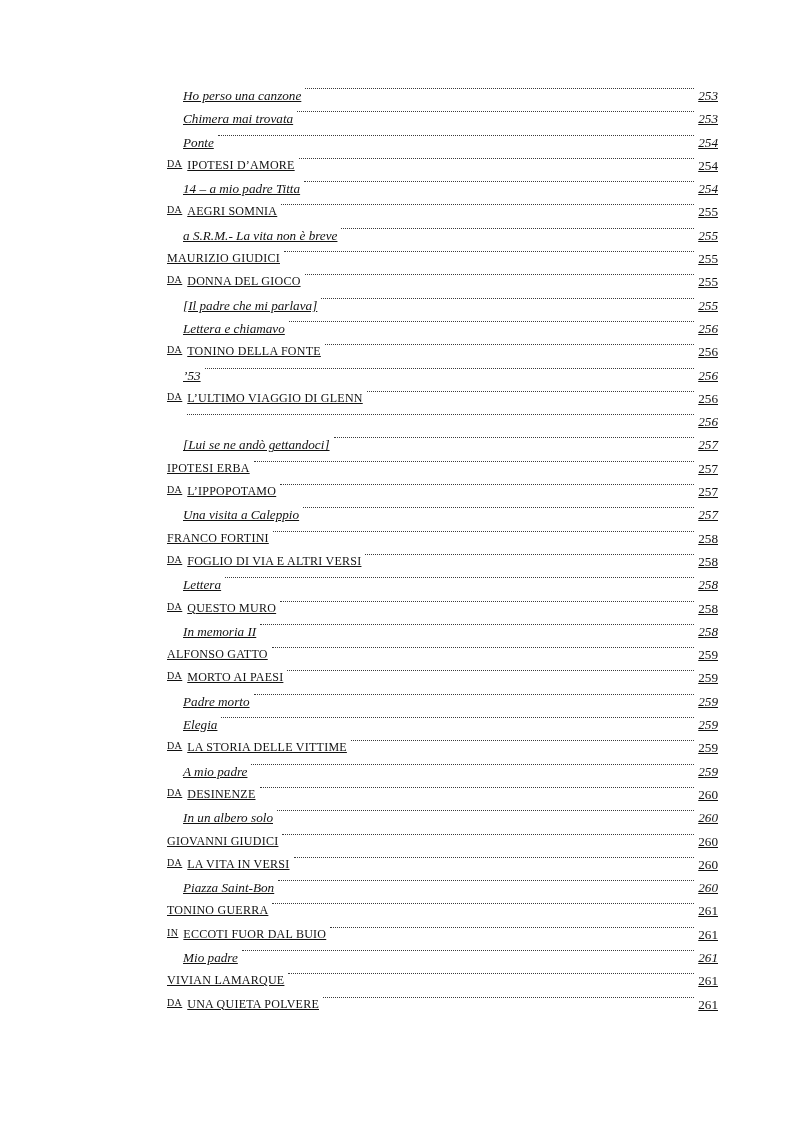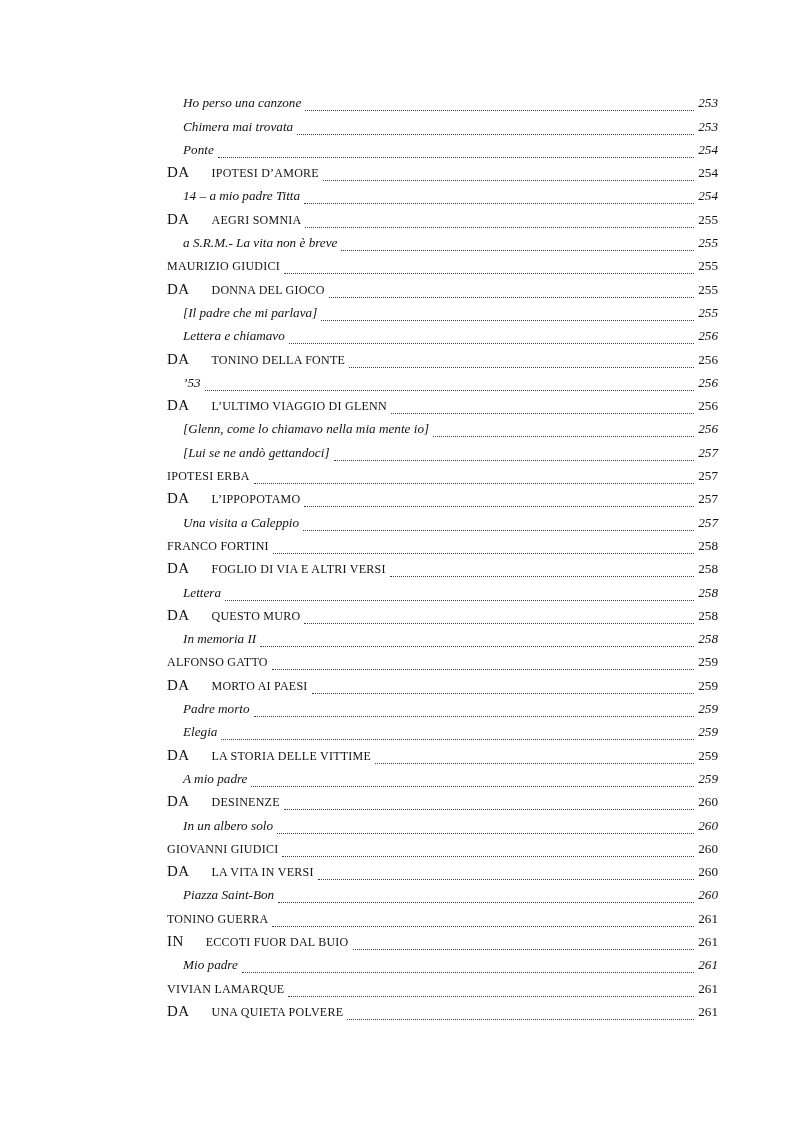--- a/index.html
+++ b/index.html
@@ -17,33 +17,34 @@
     color: #121212;
   }
   .toc {
     position: absolute;
     left: 167px;
     top: 88px;
     width: 551px;
   }
   .toc-row {
     display: flex;
-    align-items: flex-end;
+    align-items: flex-start;
     height: 23.3px;
     white-space: nowrap;
+    text-decoration: underline;
   }
   .toc-row .prefix {
     display: none;
   }
   .toc-row.collection .prefix {
     display: inline;
-    font-size: 15px;
+    font-size: 10px;
     letter-spacing: 0.4px;
     text-transform: uppercase;
-    margin-right: 22px;
+    margin-right: 5px;
   }
   .toc-row.author .label,
   .toc-row.collection .label {
     font-size: 12px;
     letter-spacing: 0.25px;
   }
   .toc-row.author .pagenum,
   .toc-row.collection .pagenum {
     font-size: 13.2px;
   }
@@ -153,21 +154,20 @@
     <span class="pagenum">256</span>
   </div>
       <div class="toc-row collection">
     <span class="prefix">da</span>
     <span class="label">L’ULTIMO VIAGGIO DI GLENN</span>
     <span class="leader"></span>
     <span class="pagenum">256</span>
   </div>
       <div class="toc-row poem">
 
-    <span class="label">[Glenn, come lo chiamavo nella mia mente io]</span>
     <span class="leader"></span>
     <span class="pagenum">256</span>
   </div>
       <div class="toc-row poem">
 
     <span class="label">[Lui se ne andò gettandoci]</span>
     <span class="leader"></span>
     <span class="pagenum">257</span>
   </div>
       <div class="toc-row author">

